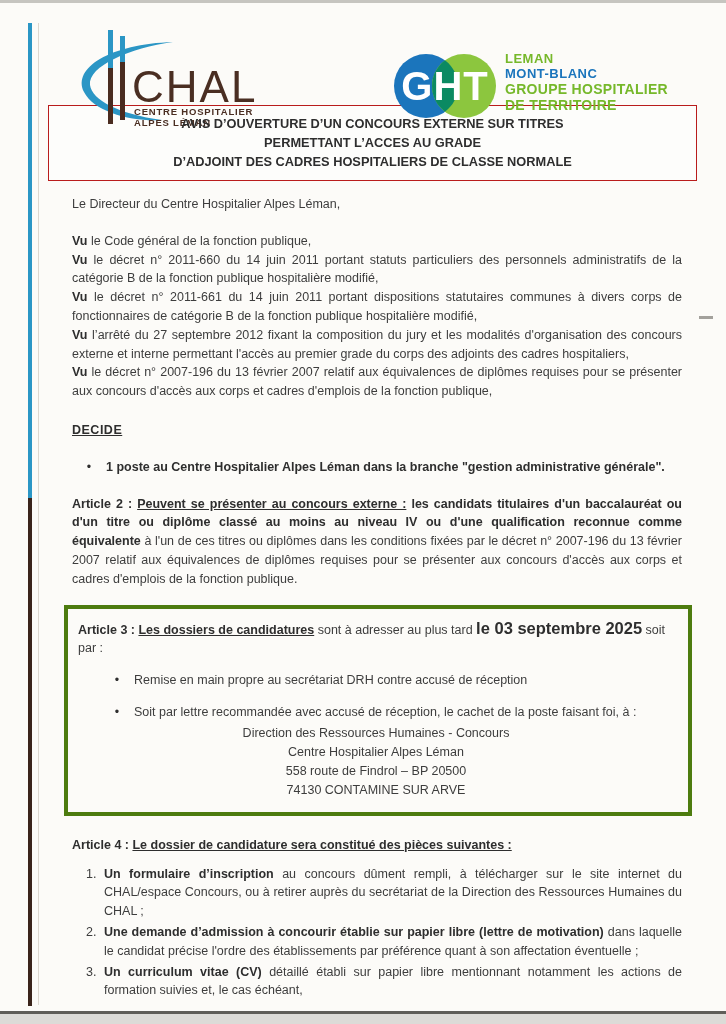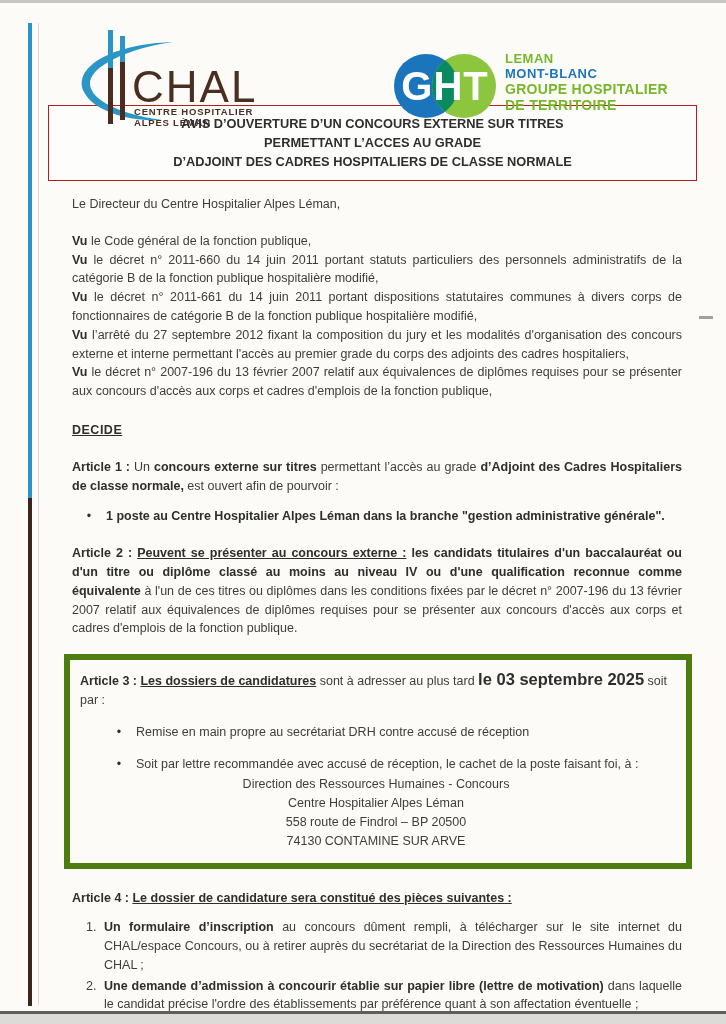--- a/index.html
+++ b/index.html
@@ -35,21 +35,21 @@
   .u{text-decoration:underline;}
   .big{font-size:16.5px;font-weight:bold;color:#2e2e2e;}
   .intro{margin-bottom:18px !important;}
   .decide{font-weight:bold;color:#2e2e2e;margin:20px 0 18px !important;}
   .decide span{text-decoration:underline;letter-spacing:.5px;}
   .art1{margin-top:2px !important;}
   .bullet-row{display:flex;margin:12px 0 16px;}
   .bullet-dot{width:34px;text-align:center;flex:none;color:#2e2e2e;}
   .art2{margin:18px 0 0 !important;}
 
-  .art3-box{margin:16px -10px 0 -8px;border:6px solid #4d7c0f;padding:10px 14px 12px 10px;}
+  .art3-box{margin:16px -10px 0 -8px;border:4px solid #4d7c0f;padding:10px 14px 12px 10px;}
   .art3-box .bullet-row{margin:13px 0 0 22px;}
   .art3-address{text-align:center;line-height:19px;margin-top:2px;}
 
   .art4{margin-top:20px !important;}
   .num-list{margin:10px 0 0;padding-left:28px;}
   .num-list li{margin-bottom:2px;text-align:justify;padding-left:4px;}
 </style>
 </head>
 <body>
 
@@ -105,21 +105,20 @@
     <div>
       <p class="just"><span class="b">Vu </span><span>le Code général de la fonction publique,</span></p>
       <p class="just"><span class="b">Vu </span><span>le décret n° 2011-660 du 14 juin 2011 portant statuts particuliers des personnels administratifs de la catégorie B de la fonction publique hospitalière modifié,</span></p>
       <p class="just"><span class="b">Vu </span><span>le décret n° 2011-661 du 14 juin 2011 portant dispositions statutaires communes à divers corps de fonctionnaires de catégorie B de la fonction publique hospitalière modifié,</span></p>
       <p class="just"><span class="b">Vu </span><span>l’arrêté du 27 septembre 2012 fixant la composition du jury et les modalités d'organisation des concours externe et interne permettant l'accès au premier grade du corps des adjoints des cadres hospitaliers,</span></p>
       <p class="just"><span class="b">Vu </span><span>le décret n° 2007-196 du 13 février 2007 relatif aux équivalences de diplômes requises pour se présenter aux concours d'accès aux corps et cadres d'emplois de la fonction publique,</span></p>
     </div>
 
     <p class="decide"><span>DECIDE</span></p>
 
-    <p class="just art1"><span class="b">Article 1 : </span><span>Un </span><span class="b">concours externe sur titres </span><span>permettant l’accès au grade </span><span class="b">d’Adjoint des Cadres Hospitaliers de classe normale,</span><span> est ouvert afin de pourvoir :</span></p>
     <div class="bullet-row">
       <span class="bullet-dot">•</span>
       <span><span class="b">1 poste au Centre Hospitalier Alpes Léman dans la branche "gestion administrative générale".</span></span>
     </div>
 
     <p class="just art2"><span class="b">Article 2 : </span><span class="b u">Peuvent se présenter au concours externe :</span><span> </span><span class="b">les candidats titulaires d'un baccalauréat ou d'un titre ou diplôme classé au moins au niveau IV ou d'une qualification reconnue comme équivalente</span><span> à l'un de ces titres ou diplômes dans les conditions fixées par le décret n° 2007-196 du 13 février 2007 relatif aux équivalences de diplômes requises pour se présenter aux concours d'accès aux corps et cadres d'emplois de la fonction publique.</span></p>
 
     <div class="art3-box">
       <p><span class="b">Article 3 : </span><span class="b u">Les dossiers de candidatures</span><span> sont à adresser au plus tard </span><span class="big">le 03 septembre 2025</span><span> soit par :</span></p>
       <div class="bullet-row">

